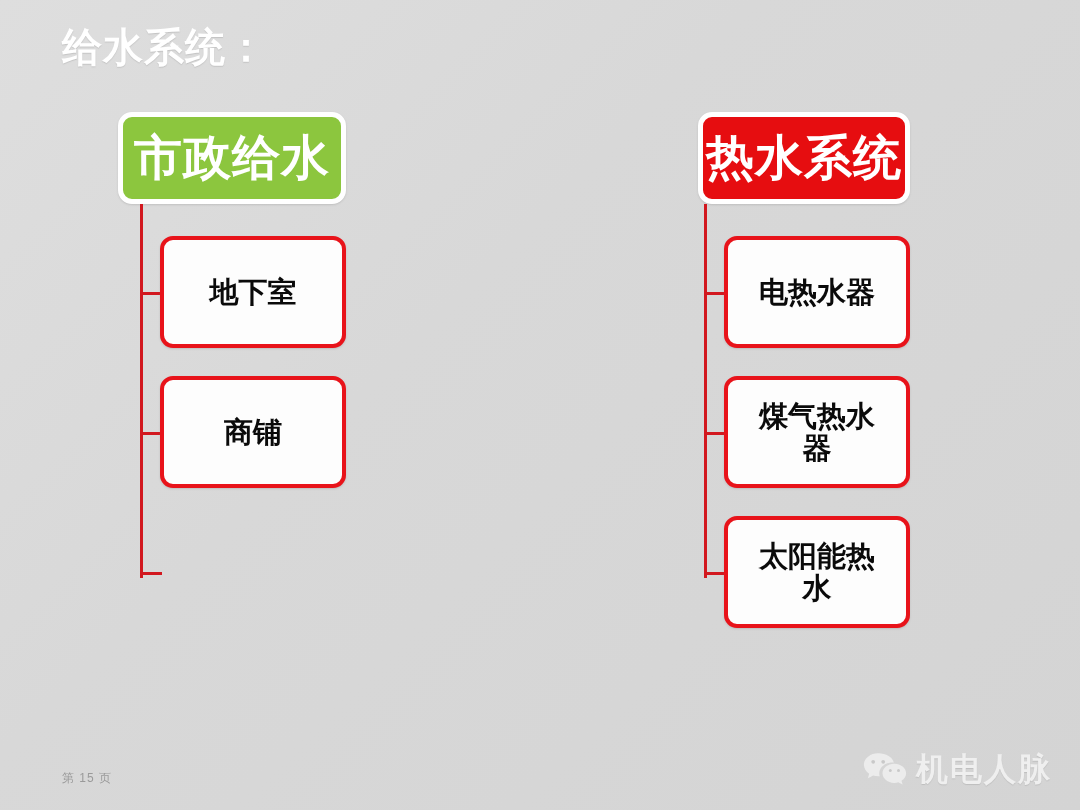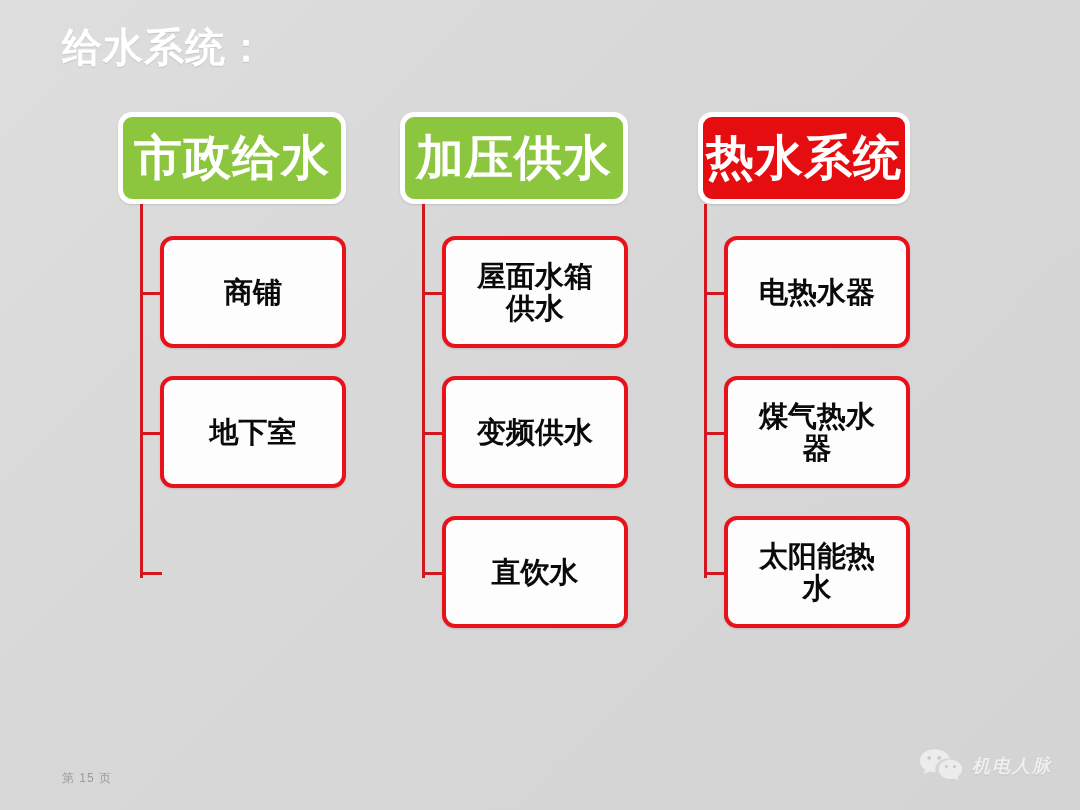--- a/index.html
+++ b/index.html
@@ -117,83 +117,56 @@
   #watermark {
     position: absolute;
     right: 28px;
     top: 748px;
     display: flex;
     align-items: center;
     gap: 9px;
     opacity: 0.92;
   }
   #watermark .wm-text {
-    font-size: 18px;
+    font-size: 32px;
     font-weight: bold;
     color: #f2f2f2;
     letter-spacing: 2px;
     text-shadow: 0 1px 1px rgba(160,160,160,0.45);
-    font-style: italic;
   }
   .wechat-icon { display: block; }
 </style>
 </head>
 <body>
 
 <div id="slide">
 
   <div id="slide-title">给水系统：</div>
 
   <div class="column" id="col-0">
     <div class="header-box green">市政给水</div>
     <div class="leaf-list">
       <div class="trunk" style="left:22px; top:-32px; height:374px;"></div>
       <div class="branch" style="left:22px; top:56px; width:22px;"></div>
       <div class="branch" style="left:22px; top:196px; width:22px;"></div>
       <div class="branch" style="left:22px; top:336px; width:22px;"></div>
 
       <div class="leaf-box">
         <span>
+          <span class="leaf-text">地下室</span>
+        </span>
+      </div>
+      <div class="leaf-box">
+        <span>
           <span class="leaf-text">商铺</span>
-        </span>
-      </div>
-      <div class="leaf-box">
-        <span>
-          <span class="leaf-text">地下室</span>
         </span>
       </div>
     </div>
   </div>
 
-  <div class="column" id="col-1">
-    <div class="header-box green">加压供水</div>
-    <div class="leaf-list">
-      <div class="trunk" style="left:22px; top:-32px; height:374px;"></div>
-      <div class="branch" style="left:22px; top:56px; width:22px;"></div>
-      <div class="branch" style="left:22px; top:196px; width:22px;"></div>
-      <div class="branch" style="left:22px; top:336px; width:22px;"></div>
-
-      <div class="leaf-box">
-        <span>
-          <span class="leaf-text">屋面水箱</span>
-          <span class="leaf-text">供水</span>
-        </span>
-      </div>
-      <div class="leaf-box">
-        <span>
-          <span class="leaf-text">变频供水</span>
-        </span>
-      </div>
-      <div class="leaf-box">
-        <span>
-          <span class="leaf-text">直饮水</span>
-        </span>
-      </div>
-    </div>
-  </div>
 
   <div class="column" id="col-2">
     <div class="header-box red">热水系统</div>
     <div class="leaf-list">
       <div class="trunk" style="left:24px; top:-32px; height:374px;"></div>
       <div class="branch" style="left:24px; top:56px; width:22px;"></div>
       <div class="branch" style="left:24px; top:196px; width:22px;"></div>
       <div class="branch" style="left:24px; top:336px; width:22px;"></div>
 
       <div class="leaf-box">

